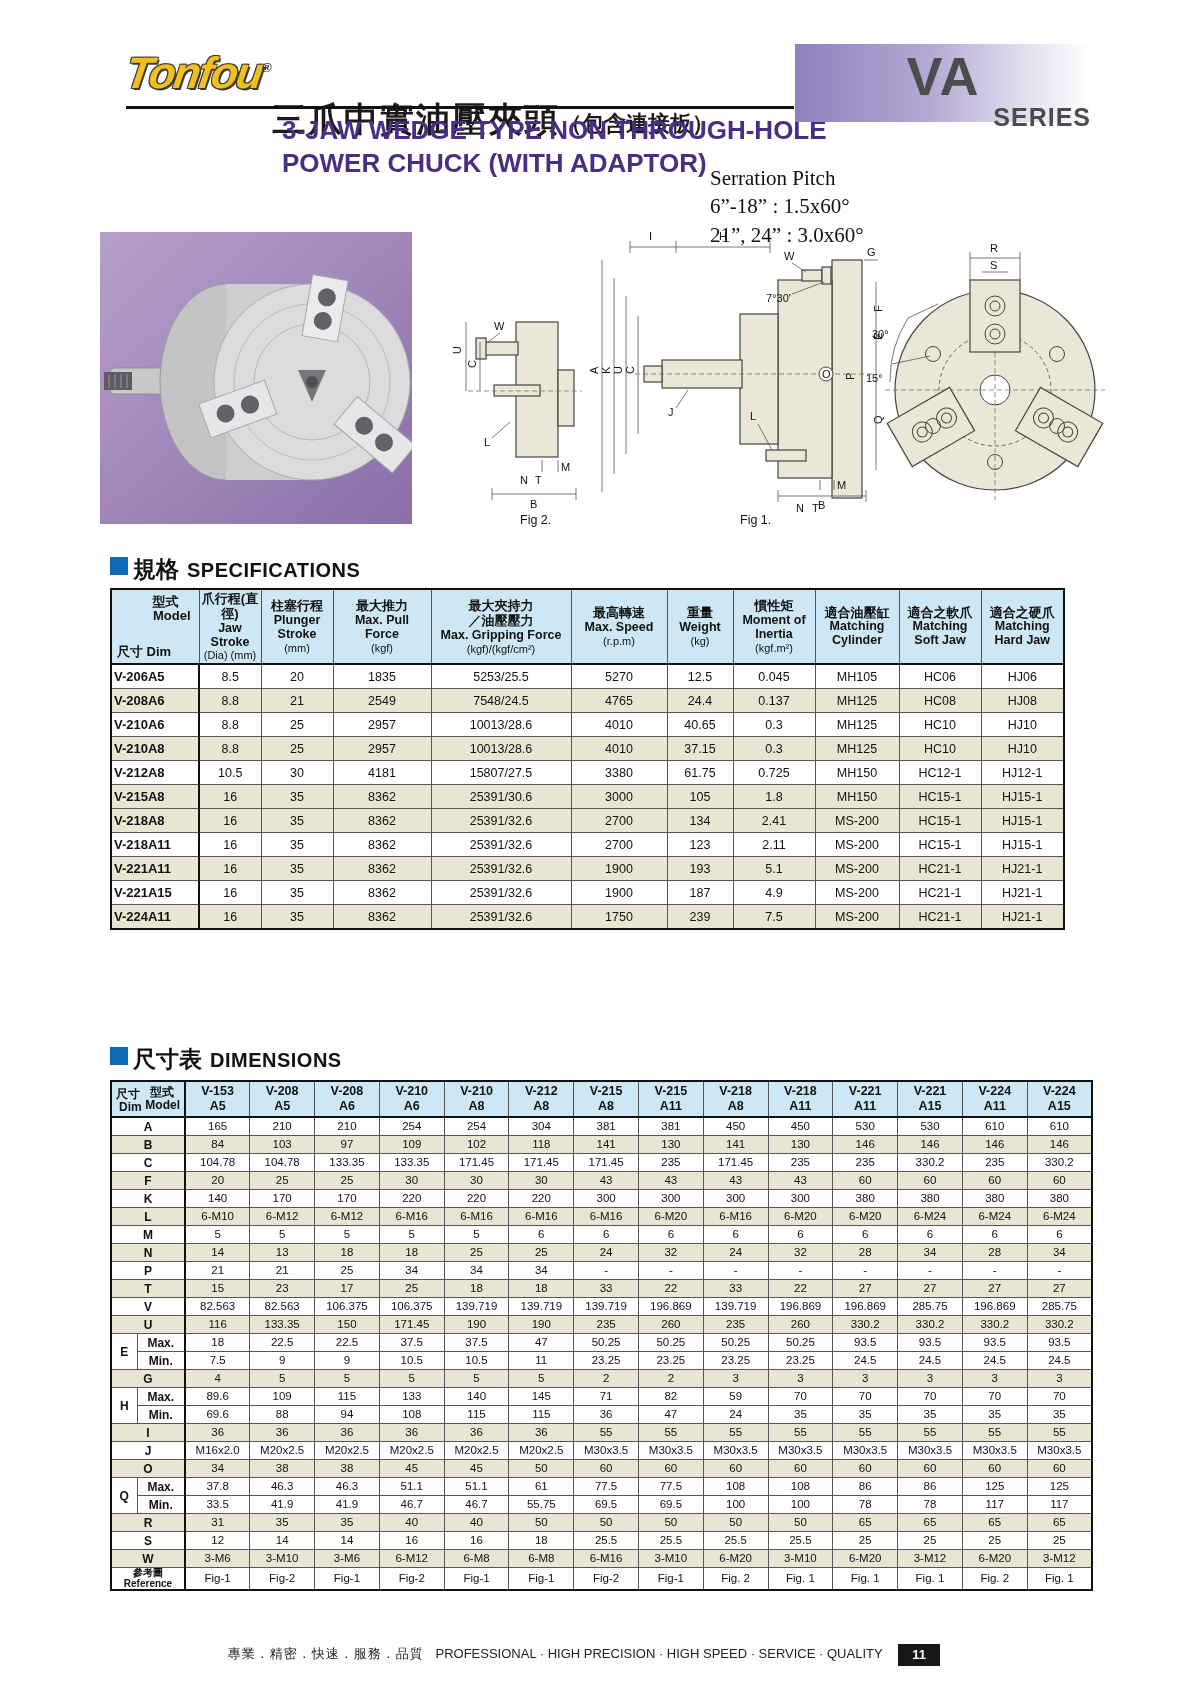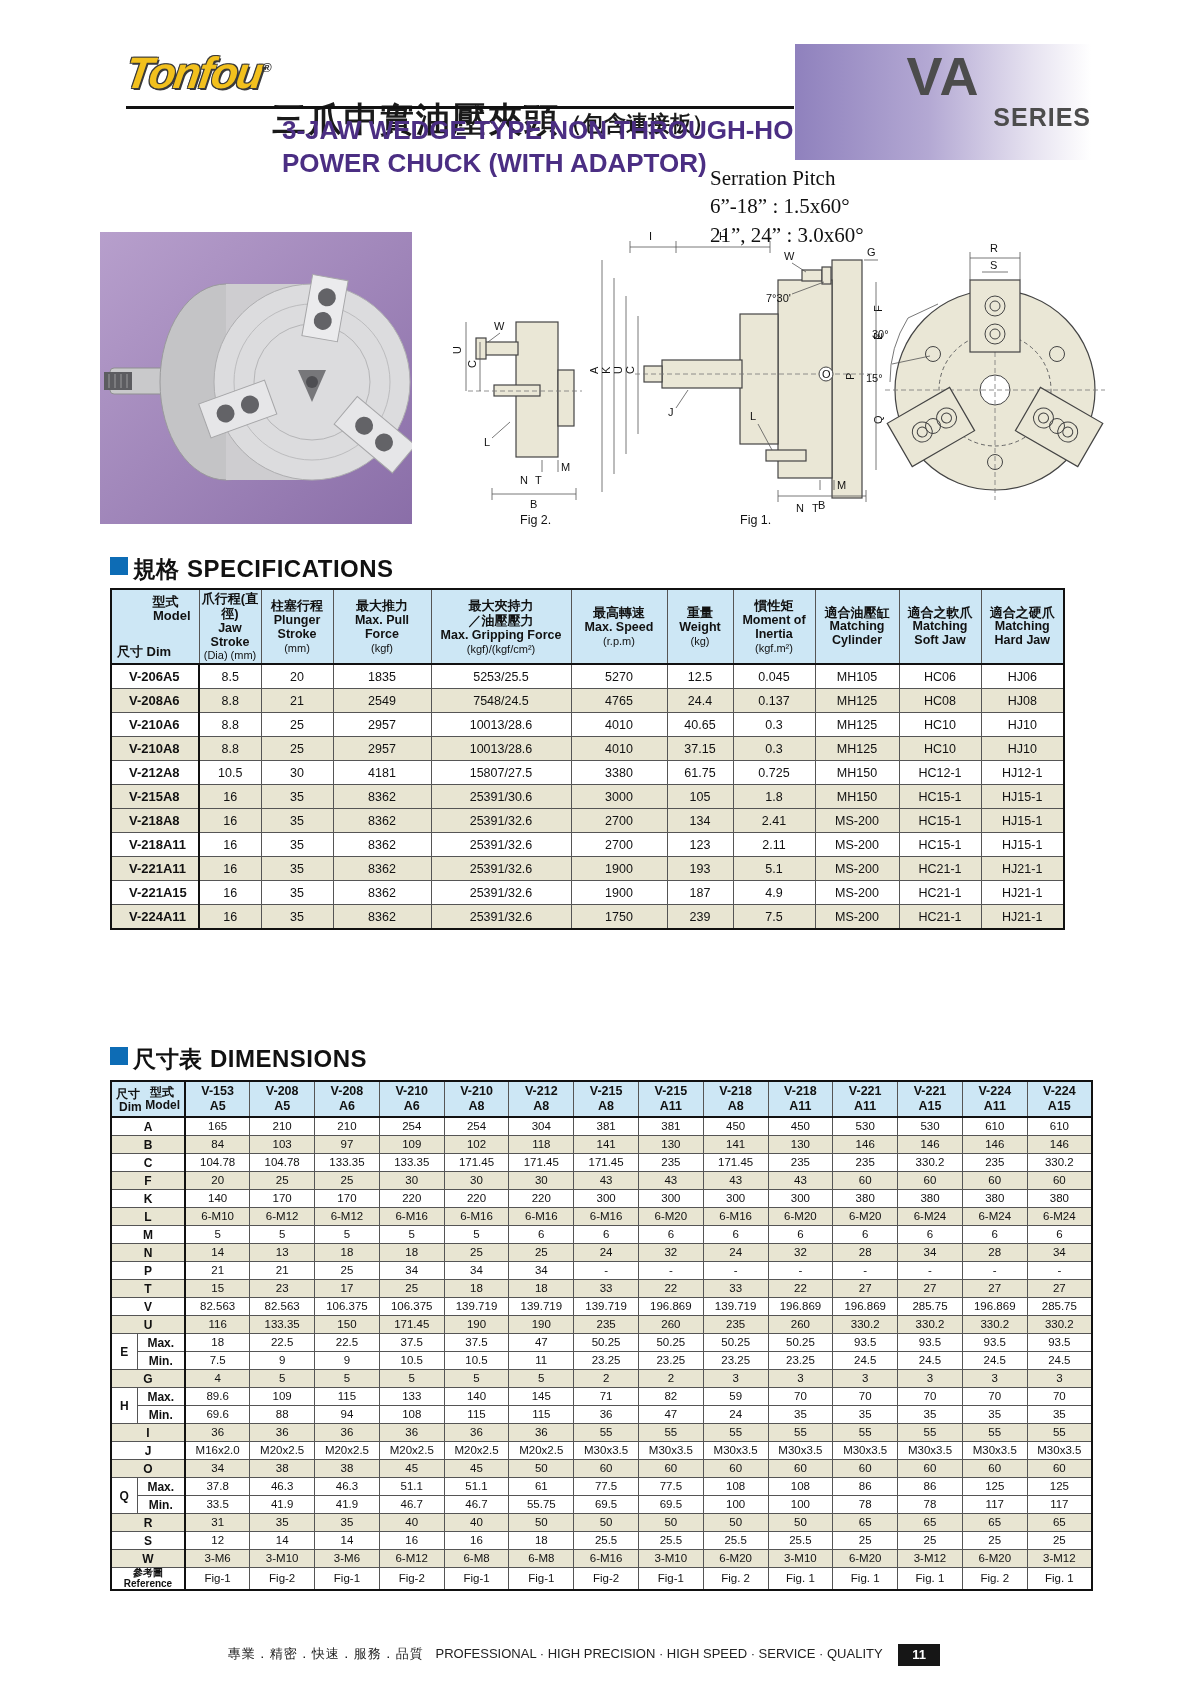--- a/index.html
+++ b/index.html
@@ -7,50 +7,50 @@
         font-family:"Liberation Sans",sans-serif;color:#111;}
   
   .brand-logo{position:absolute;left:126px;top:48px;font-size:44px;font-weight:900;font-style:italic;
         color:#f2c01d;letter-spacing:-2px;transform:skewX(-8deg);
         text-shadow:-1px -1px 0 #3a3a3a,1px -1px 0 #3a3a3a,-1px 1px 0 #3a3a3a,2px 2px 0 #3a3a3a;}
   .brand-logo sup{font-size:13px;color:#333;text-shadow:none;font-style:normal;}
   .title-zh{position:absolute;left:272px;top:56px;font-size:34px;font-weight:bold;letter-spacing:2px;color:#1a1a1a;white-space:nowrap;margin-top:41px;}
   .title-zh .paren{font-size:22px;font-weight:bold;letter-spacing:0;}
   .header-rule{position:absolute;left:126px;top:106px;width:668px;height:3px;background:#111;}
   .title-en{position:absolute;left:282px;top:114px;font-size:26px;font-weight:bold;color:#4b2e83;line-height:1.25;white-space:nowrap;}
-  .va-badge{position:absolute;left:795px;top:44px;width:296px;height:116px;
+  .va-badge{position:absolute;left:795px;top:44px;width:296px;height:78px;
         background:linear-gradient(90deg,#8f81bd 0%,#b3a8d3 45%,#e6e2f0 80%,#ffffff 100%);
         text-align:center;}
   .va-title{font-size:54px;font-weight:bold;color:#4c4c4c;line-height:1.05;margin-top:4px;letter-spacing:1px;}
   .va-sub{font-size:25px;font-weight:bold;color:#4c4c4c;letter-spacing:1px;line-height:1;text-align:right;}
   .serration{position:absolute;left:710px;top:164px;font-family:"Liberation Serif",serif;font-size:21px;line-height:1.35;color:#111;}
   
   .photo{position:absolute;left:100px;top:232px;width:312px;height:292px;}
   .drawings{position:absolute;left:430px;top:222px;width:680px;height:310px;}
   .drawings text{font-family:"Liberation Sans",sans-serif;font-size:11px;fill:#111;}
   .drawings text.cap{font-size:12.5px;}
   
   .sec-head{position:absolute;left:110px;height:28px;white-space:nowrap;}
   .sec-head .sq{display:inline-block;width:18px;height:18px;background:#0d6cb5;margin-right:5px;vertical-align:-1px;}
   .sec-head .zh{font-size:23px;font-weight:bold;vertical-align:-3px;}
-  .sec-head .en{font-size:24px;font-weight:bold;letter-spacing:0.5px;vertical-align:-3px;margin-left:8px;}
+  .sec-head .en{font-size:20px;font-weight:bold;letter-spacing:0.5px;vertical-align:-3px;margin-left:8px;}
   .spec-head{top:554px;}
   .dims-head{top:1044px;}
   
   table{border-collapse:collapse;table-layout:fixed;}
   th,td{border:1px solid #555;text-align:center;overflow:hidden;}
   tr.b th,tr.b td{background:#e8e5d2;}
   tr.w th,tr.w td{background:#ffffff;}
   
   .spec-table{position:absolute;left:110px;top:588px;width:953px;border:2px solid #111;}
   .spec-table thead th{background:#cde7f5;border-bottom:2px solid #111;padding:2px 1px;vertical-align:middle;}
   .spec-table .hzh{font-size:13px;font-weight:bold;white-space:pre-line;line-height:1.15;}
   .spec-table .hen{font-size:12.5px;font-weight:bold;white-space:pre-line;line-height:1.1;}
   .spec-table .hunit{font-size:11px;font-weight:normal;line-height:1.1;}
-  .spec-table tbody th.model{font-size:13px;font-weight:bold;border-right:2px solid #111;text-align:left;padding-left:17px;}
+  .spec-table tbody th.model{font-size:13px;font-weight:bold;border-right:2px solid #111;text-align:left;padding-left:2px;}
   .spec-table tbody td{font-size:12.5px;height:23px;padding:0 2px;}
   .corner{position:relative;background-color:#cde7f5;
         background-image:linear-gradient(to bottom right,transparent calc(50% - 1px),#444 calc(50% - 1px),#444 calc(50% + 1px),transparent calc(50% + 1px));}
   .corner span{position:absolute;font-weight:bold;line-height:1;}
   .spec-table .corner .tzh{top:5px;right:20px;font-size:13px;}
   .spec-table .corner .ten{top:19px;right:8px;font-size:13px;}
   .spec-table .corner .bzh{bottom:5px;left:5px;font-size:13px;}
   
   .dims-table{position:absolute;left:110px;top:1080px;width:983px;border:2px solid #111;}
   .dims-table thead th{background:#cde7f5;border-bottom:2px solid #111;padding:2px 0;vertical-align:middle;}

